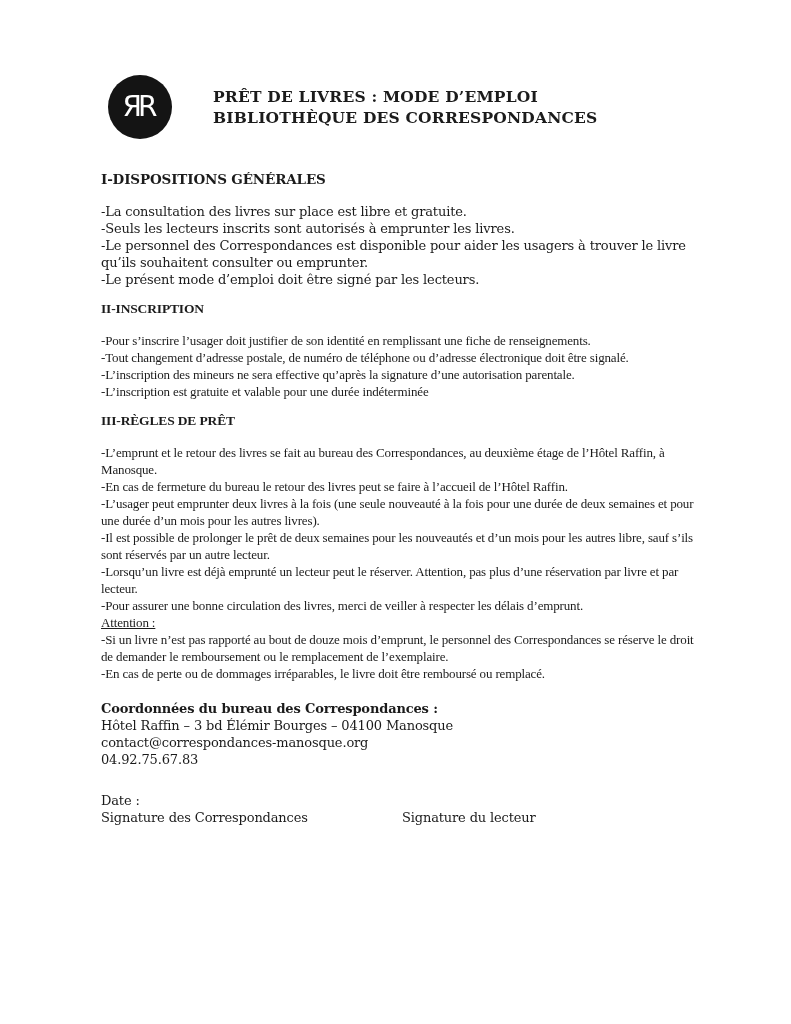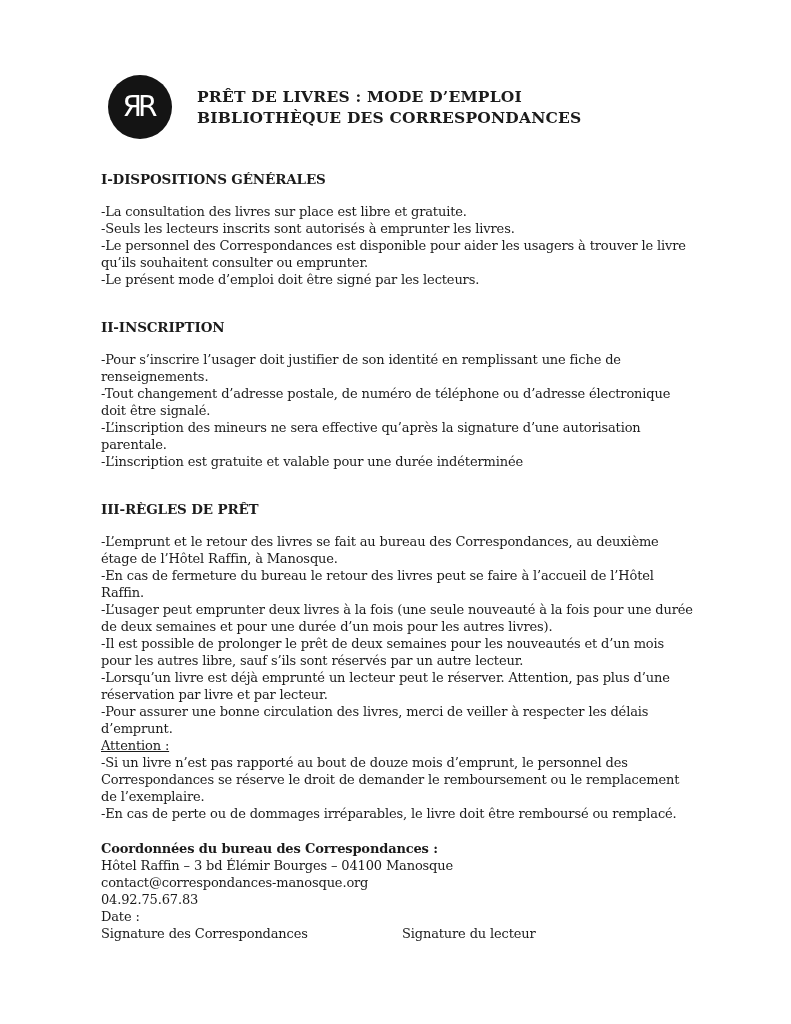--- a/index.html
+++ b/index.html
@@ -16,21 +16,21 @@
     color: #1b1b1b;
     overflow: hidden;
   }
   
   .doc-header {
     position: absolute;
     top: 75px;
     left: 108px;
     display: flex;
     align-items: center;
-    gap: 25px;
+    gap: 41px;
   }
   .logo-circle {
     width: 64px;
     height: 64px;
     border-radius: 50%;
     background: #141414;
     display: flex;
     align-items: center;
     justify-content: center;
     flex: 0 0 auto;
@@ -55,21 +55,22 @@
   .content {
     position: absolute;
     top: 171px;
     left: 101px;
     width: 596px;
     font-size: 13px;
     line-height: 17px;
     letter-spacing: -0.15px;
   }
   .doc-section + .doc-section {
-    margin-top: 31px;
+    margin-top: 12px;
+    font-family: Liberation Serif, serif;
   }
   .section-heading {
     font-size: 13.5px;
     font-weight: bold;
     margin: 0 0 15px 0;
     line-height: 17px;
   }
   .body-line {
     line-height: 17px;
   }
@@ -80,20 +81,21 @@
   
   .contact {
     margin-top: 18px;
   }
   .contact-heading {
     font-weight: bold;
     line-height: 17px;
   }
   
   .date-line {
+    margin-top: 24px;
     line-height: 17px;
   }
   .signature-row {
     position: relative;
     height: 17px;
     line-height: 17px;
   }
   .sig-right {
     position: absolute;
     left: 301px;

